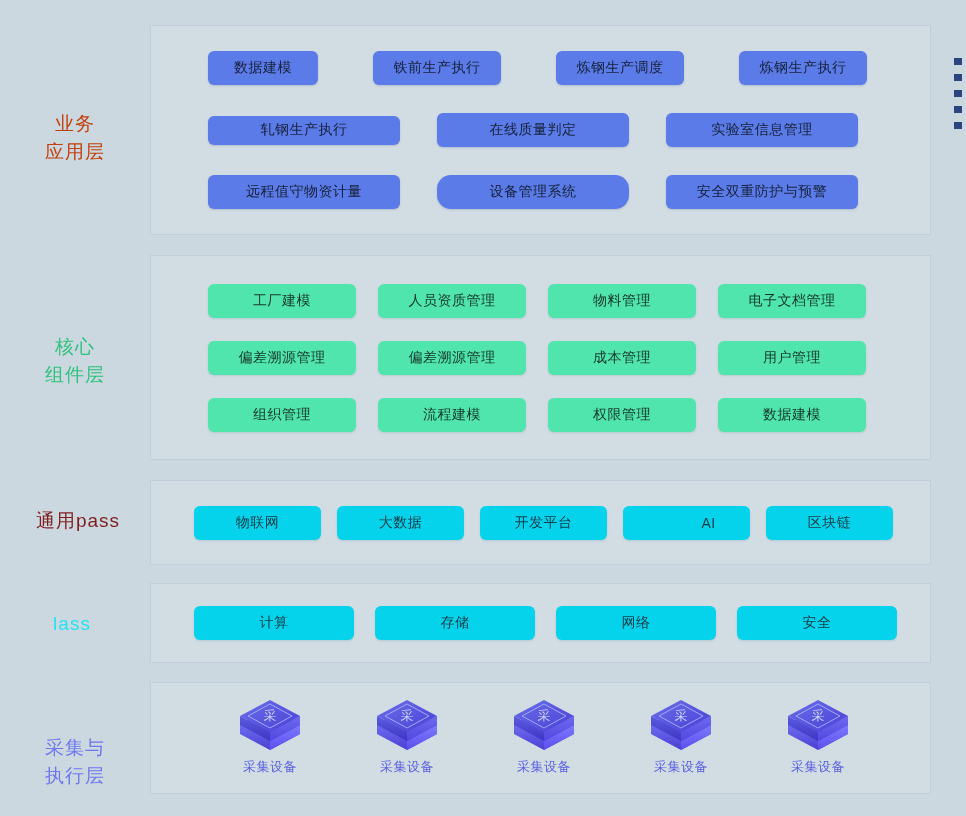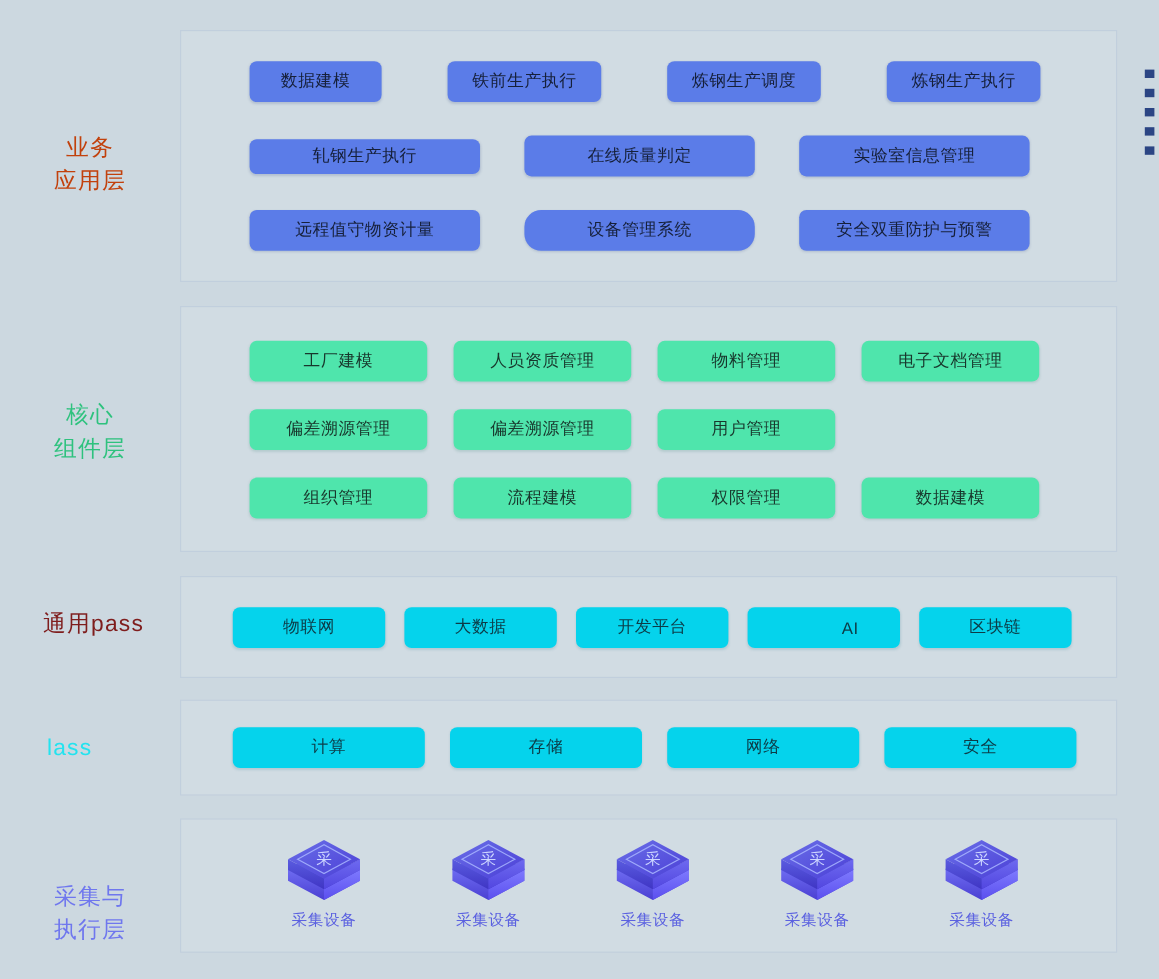--- a/index.html
+++ b/index.html
@@ -193,20 +193,21 @@
     <div class="rows">
       <div class="row" style="padding-left:58px; gap:22px;">
         <div class="chip green" style="width:148px;height:34px;">工厂建模</div>
         <div class="chip green" style="width:148px;height:34px;">人员资质管理</div>
         <div class="chip green" style="width:148px;height:34px;">物料管理</div>
         <div class="chip green" style="width:148px;height:34px;">电子文档管理</div>
       </div>
       <div class="row" style="padding-left:58px; gap:22px;">
         <div class="chip green" style="width:148px;height:34px;">偏差溯源管理</div>
         <div class="chip green" style="width:148px;height:34px;">偏差溯源管理</div>
+        <div class="chip green" style="width:148px;height:34px;">成本管理</div>
         <div class="chip green" style="width:148px;height:34px;">用户管理</div>
       </div>
       <div class="row" style="padding-left:58px; gap:22px;">
         <div class="chip green" style="width:148px;height:34px;">组织管理</div>
         <div class="chip green" style="width:148px;height:34px;">流程建模</div>
         <div class="chip green" style="width:148px;height:34px;">权限管理</div>
         <div class="chip green" style="width:148px;height:34px;">数据建模</div>
       </div>
     </div>
   </section>
@@ -219,21 +220,21 @@
         <div class="chip cyan" style="width:127px;height:34px;">物联网</div>
         <div class="chip cyan" style="width:127px;height:34px;">大数据</div>
         <div class="chip cyan" style="width:127px;height:34px;">开发平台</div>
         <div class="chip cyan" style="width:127px;height:34px;padding-left:44px;">AI</div>
         <div class="chip cyan" style="width:127px;height:34px;">区块链</div>
       </div>
     </div>
   </section>
 
   <section class="layer" id="layer-iaas">
-    <div class="layer-label" style="left:3px; top:610px; width:110px; color:#23e3ef;">lass</div>
+    <div class="layer-label" style="left:17px; top:610px; width:110px; color:#23e3ef;">lass</div>
     <div class="panel"></div>
     <div class="rows">
       <div class="row" style="padding-left:44px; gap:21px;">
         <div class="chip cyan" style="width:160px;height:34px;">计算</div>
         <div class="chip cyan" style="width:160px;height:34px;">存储</div>
         <div class="chip cyan" style="width:160px;height:34px;">网络</div>
         <div class="chip cyan" style="width:160px;height:34px;">安全</div>
       </div>
     </div>
   </section>

